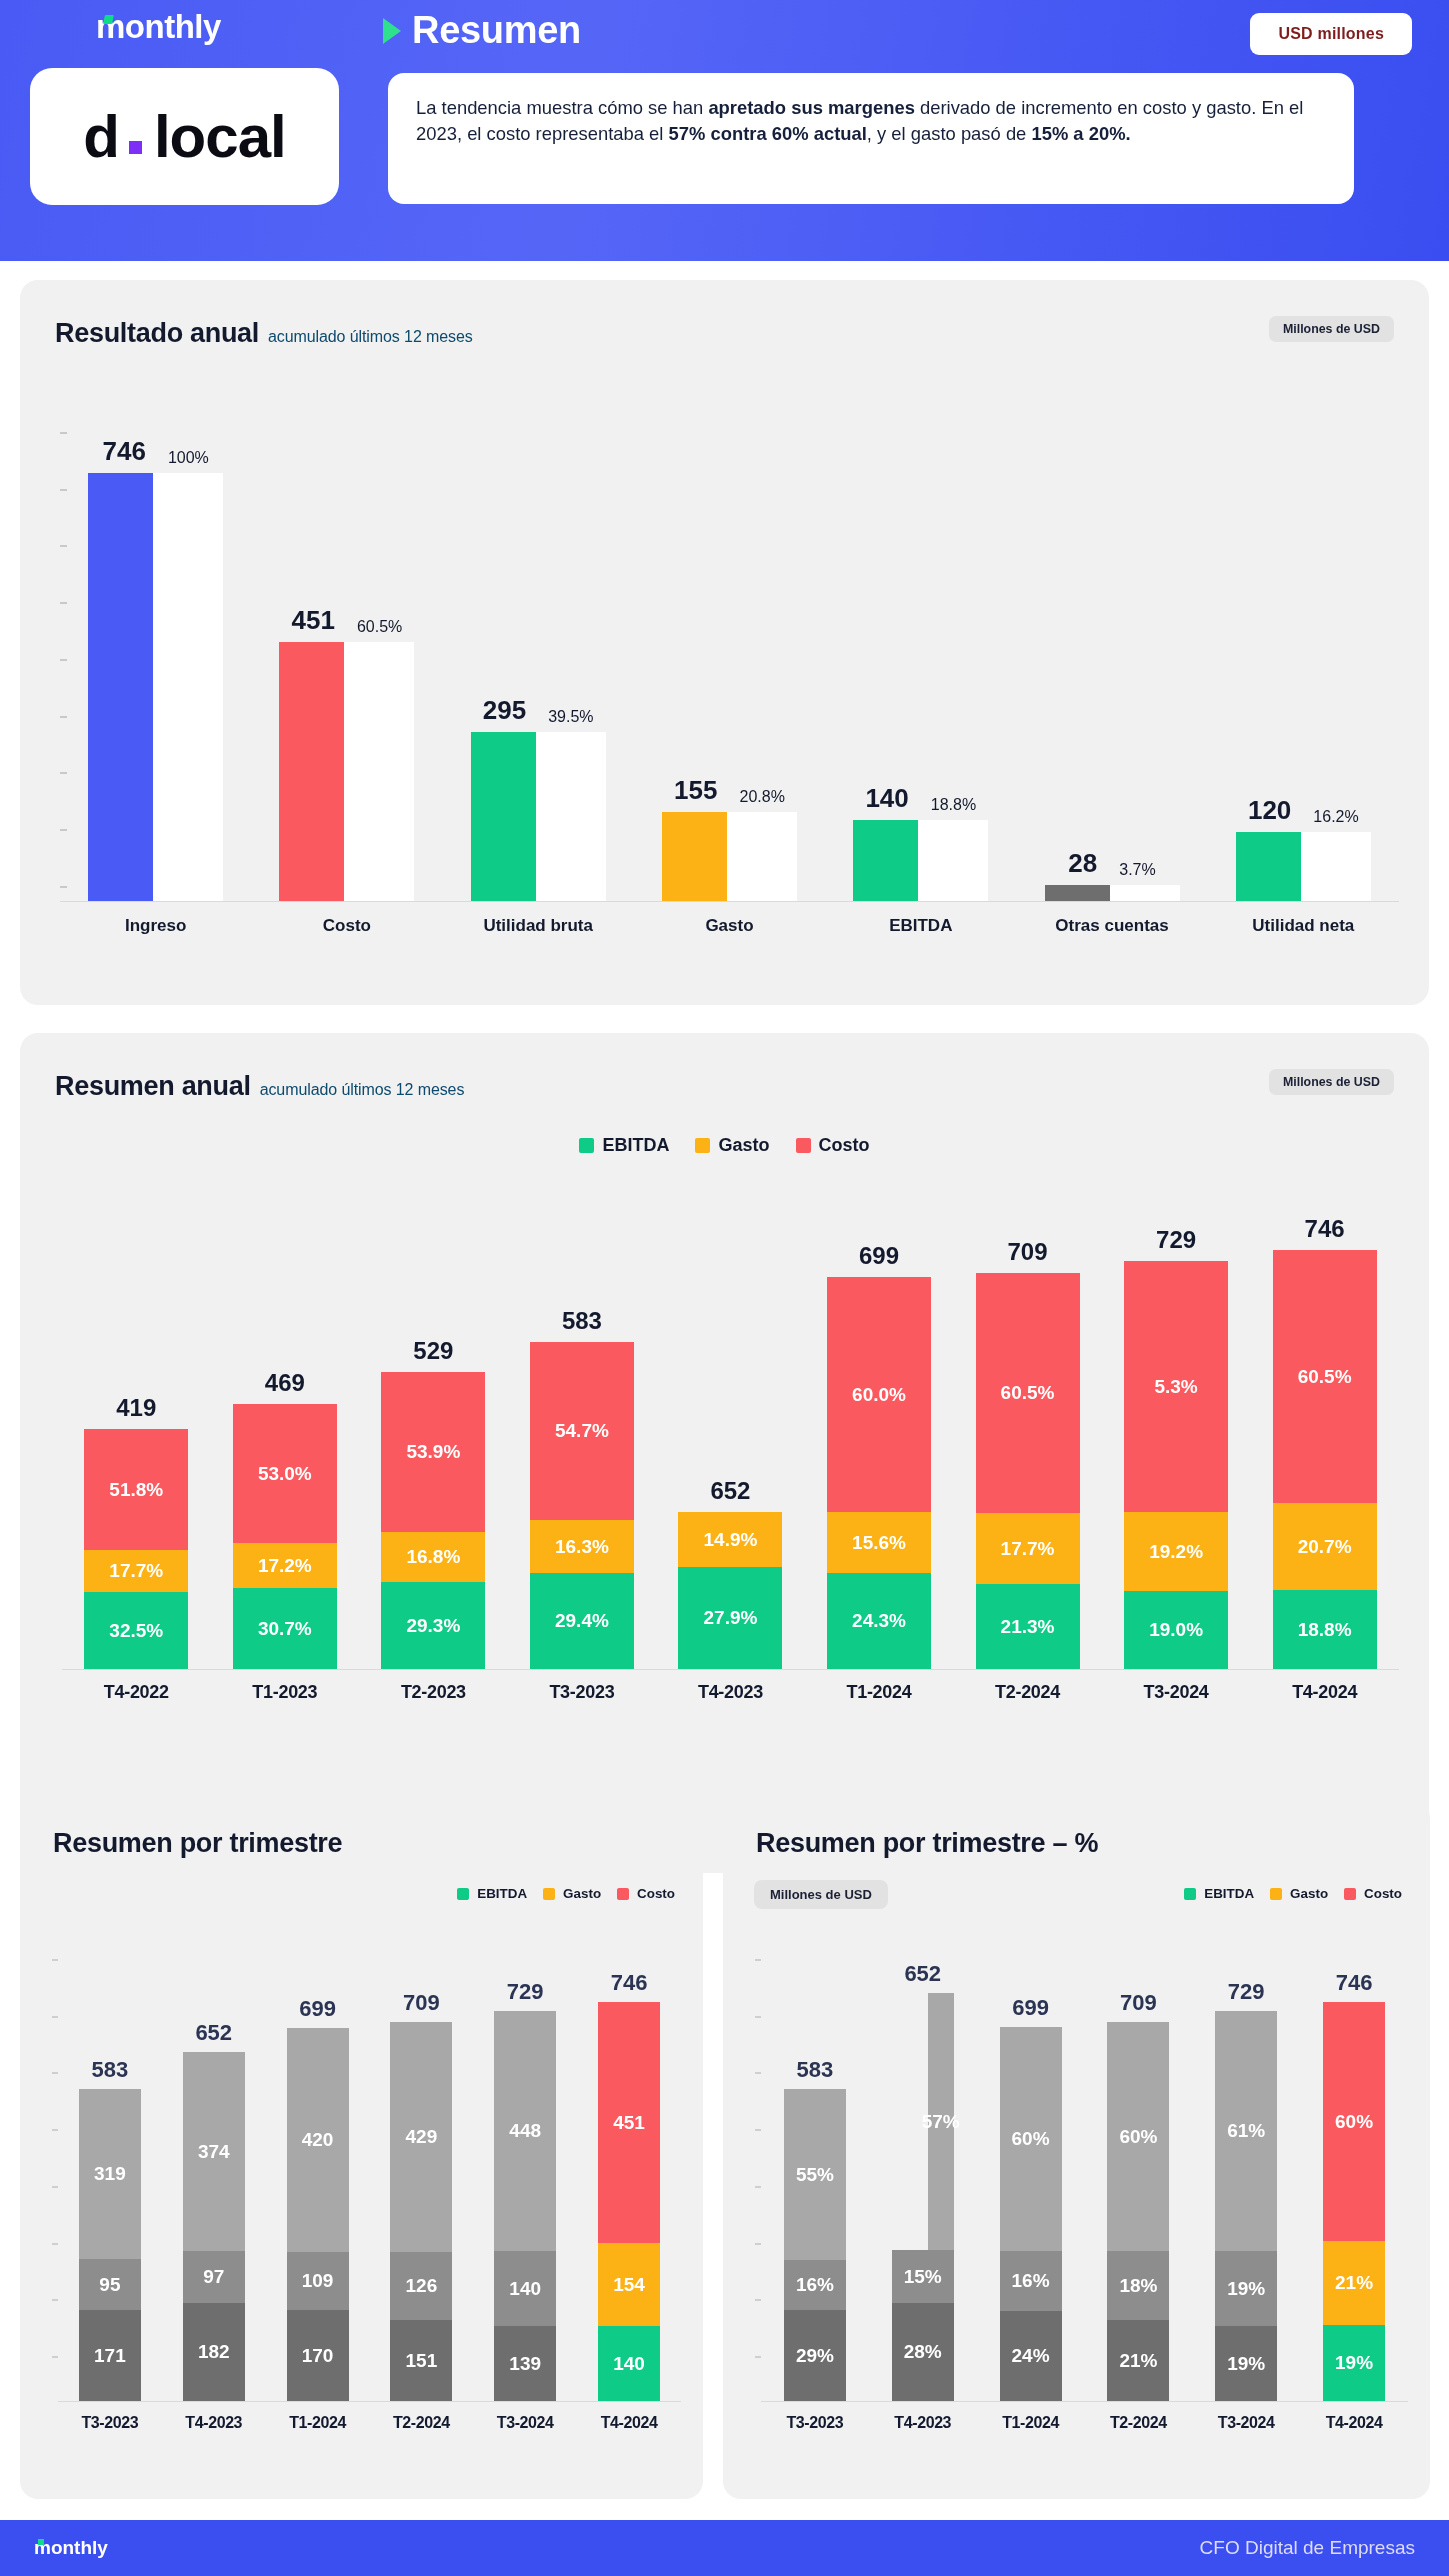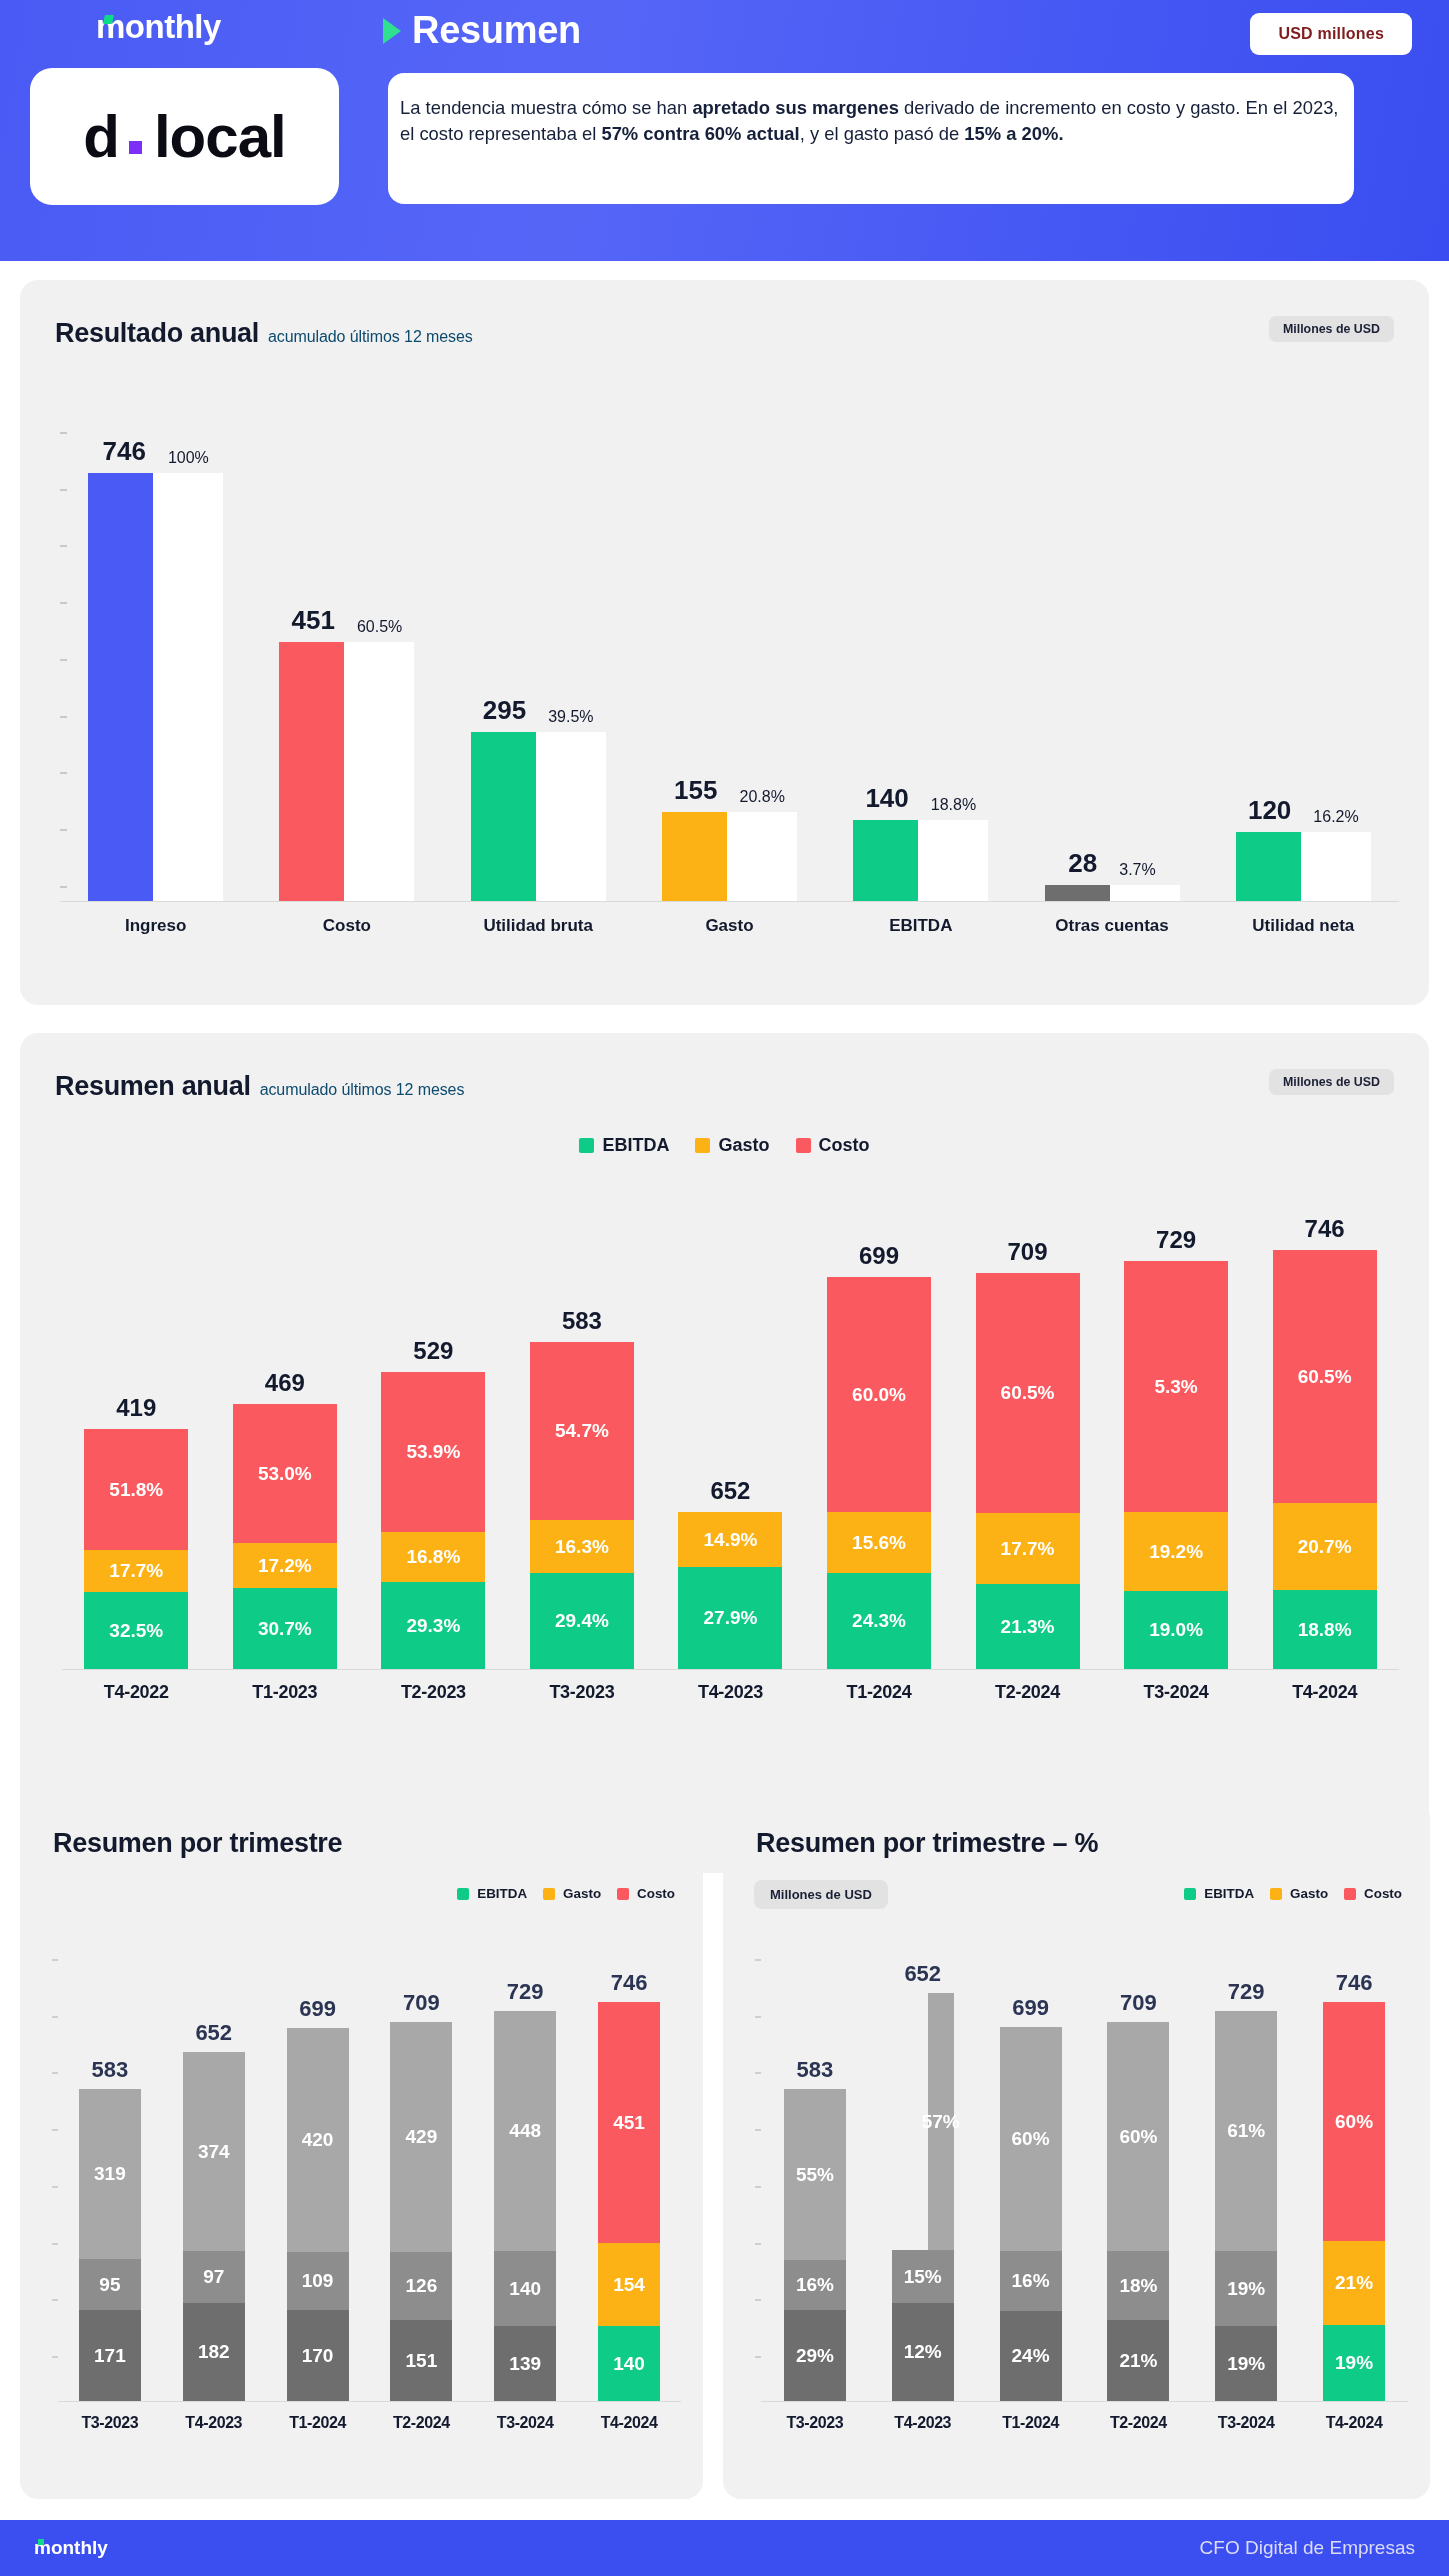--- a/index.html
+++ b/index.html
@@ -94,21 +94,21 @@
     color: #7f1d1d;
     letter-spacing: 0.2px;
   }
   .note-card {
     position: absolute;
     left: 388px; top: 73px;
     width: 966px;
     min-height: 131px;
     background: #ffffff;
     border-radius: 16px;
-    padding: 22px 12px;
+    padding: 22px 28px;
     font-size: 18.4px;
     line-height: 1.42;
     color: #17203a;
   }
   .note-card b { font-weight: 700; }
 
   
   .panel {
     background: #f1f1f1;
     border-radius: 18px;
@@ -696,21 +696,21 @@
             <div class="c3-seg" style="background: rgb(168, 168, 168); height: 171px;">55%</div>
             <div class="c3-seg" style="background: rgb(141, 141, 141); height: 50px;">16%</div>
             <div class="c3-seg" style="background: rgb(110, 110, 110); height: 91px;">29%</div>
           </div>
         </div>
         <div class="c3-col">
           <div class="c3-total">652</div>
           <div class="c3-stack">
             <div class="c3-seg" style="background: rgb(168, 168, 168); height: 257px; margin-left: 36px;">57%</div>
             <div class="c3-seg" style="background: rgb(141, 141, 141); height: 53px;">15%</div>
-            <div class="c3-seg" style="background: rgb(110, 110, 110); height: 98px;">12%</div>
+            <div class="c3-seg" style="background: rgb(110, 110, 110); height: 98px;">28%</div>
           </div>
         </div>
         <div class="c3-col">
           <div class="c3-total">699</div>
           <div class="c3-stack">
             <div class="c3-seg" style="background: rgb(168, 168, 168); height: 224px;">60%</div>
             <div class="c3-seg" style="background: rgb(141, 141, 141); height: 60px;">16%</div>
             <div class="c3-seg" style="background: rgb(110, 110, 110); height: 90px;">24%</div>
           </div>
         </div>

